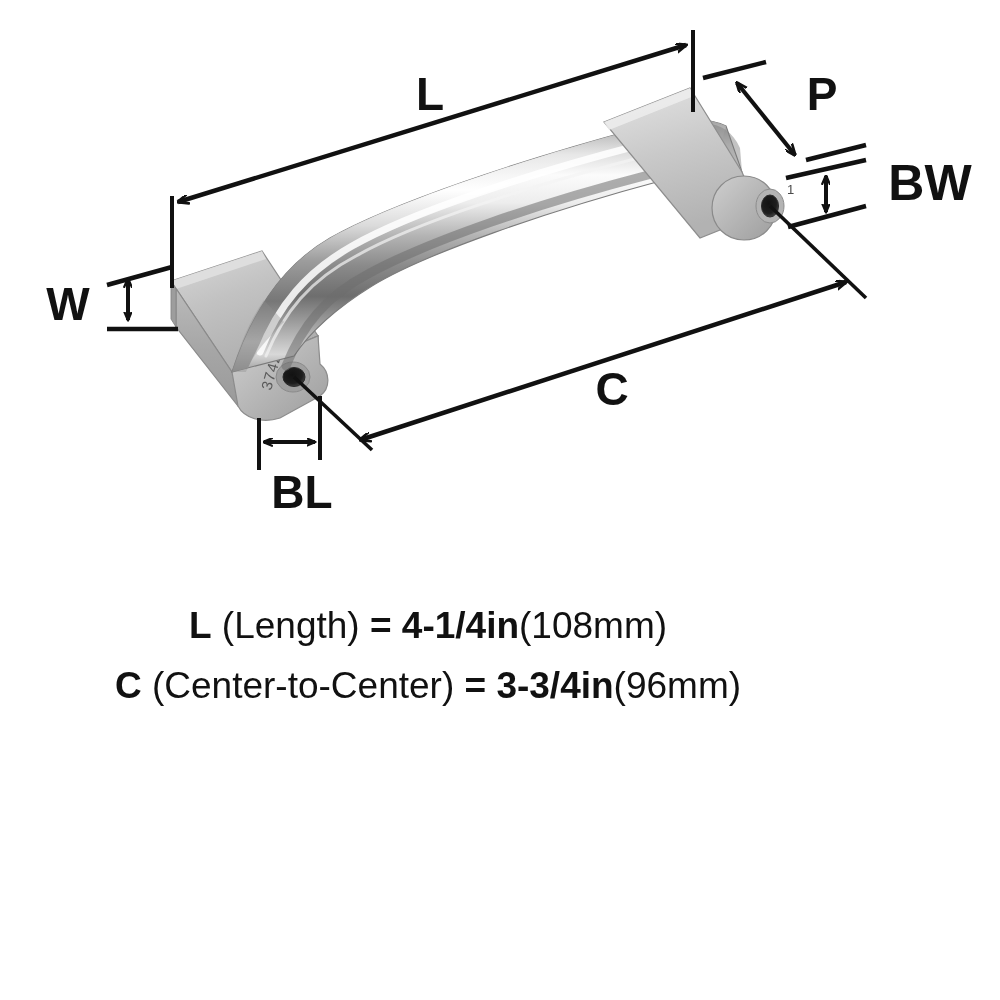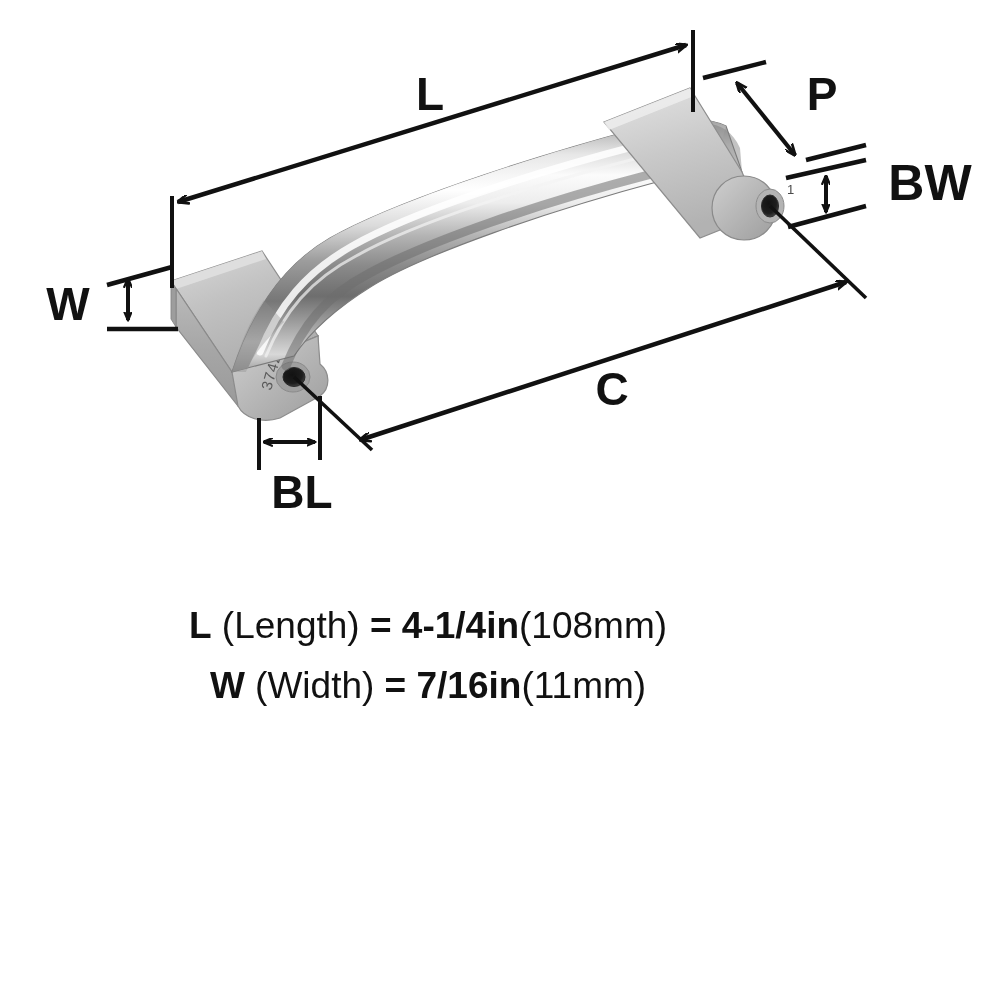--- a/index.html
+++ b/index.html
@@ -285,26 +285,26 @@
 
   <div id="legend">
 
     <div class="legend-row">
       <span class="abbr">L</span>
       <span class="desc">(Length)</span>
       <span class="eq">=</span>
       <span class="val-in">4-1/4in</span><span class="val-mm">(108mm)</span>
     </div>
 
+
+
     <div class="legend-row">
-      <span class="abbr">W</span>
-      <span class="desc">(Width)</span>
+      <span class="abbr">C</span>
+      <span class="desc">(Center-to-Center)</span>
       <span class="eq">=</span>
-      <span class="val-in">7/16in</span><span class="val-mm">(11mm)</span>
+      <span class="val-in">3-3/4in</span><span class="val-mm">(96mm)</span>
     </div>
 
 
 
-
-
   </div>
 
 </div>
 
 </body></html>

